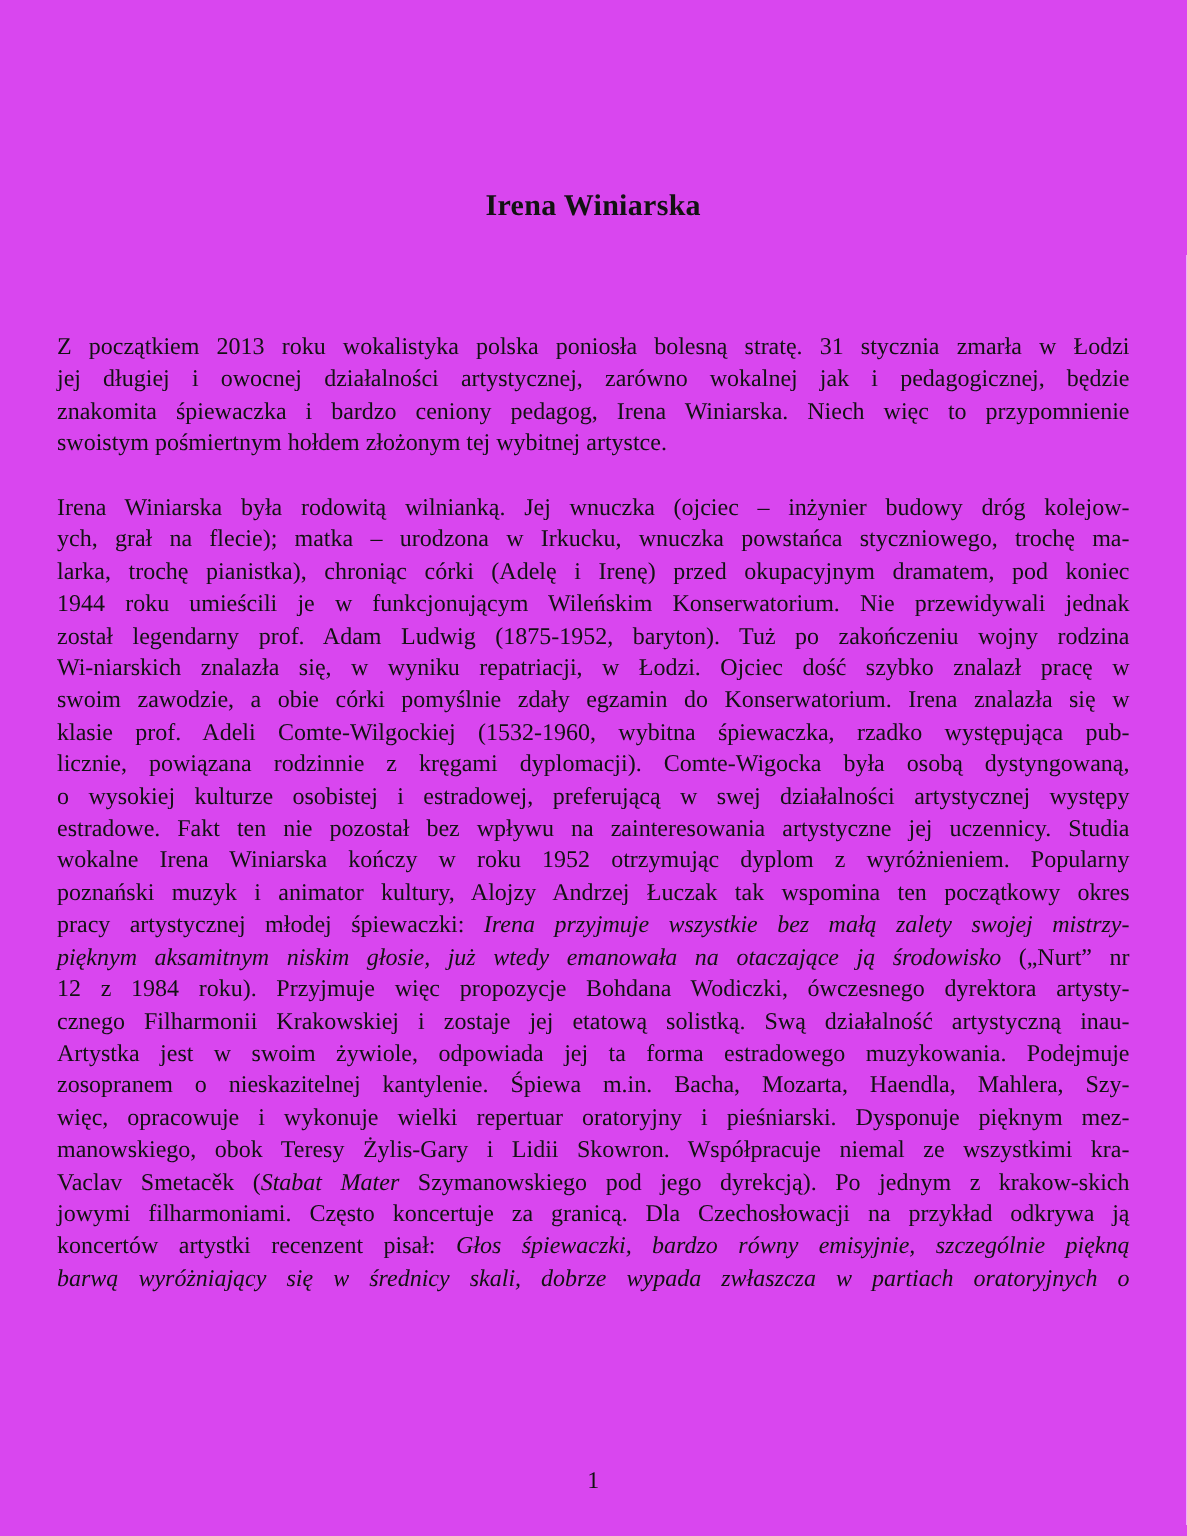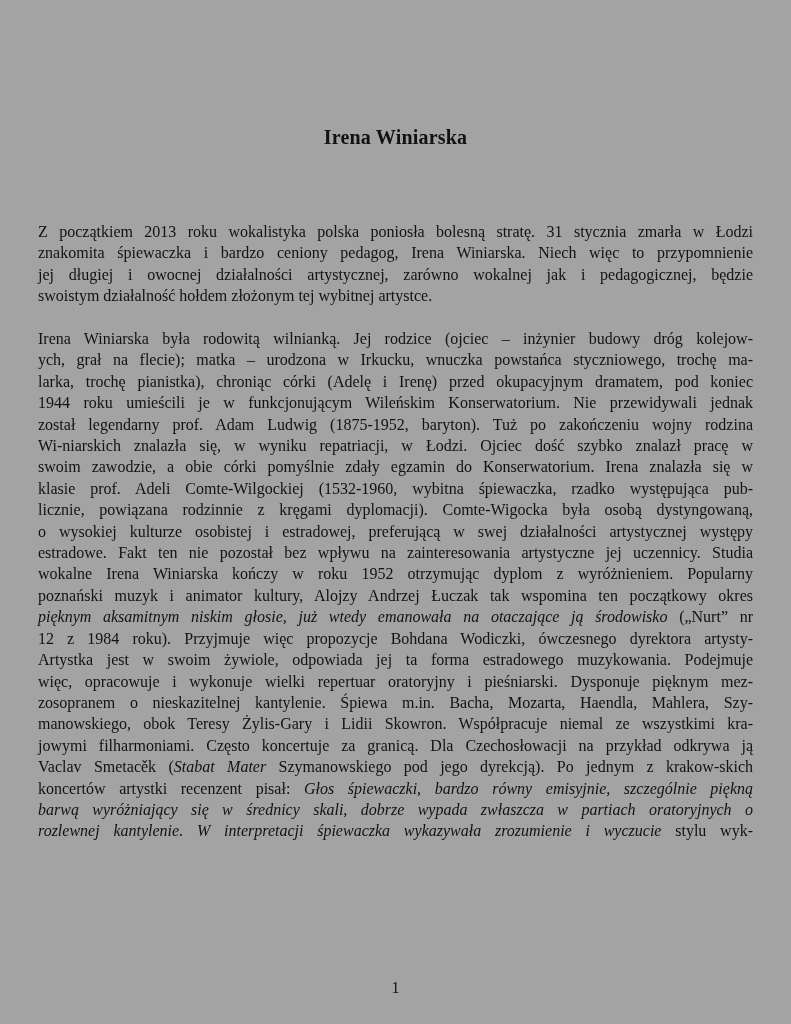--- a/index.html
+++ b/index.html
@@ -4,21 +4,21 @@
 <style>
   html, body {
     margin: 0;
     padding: 0;
     background: #ffffff;
   }
   .page {
     position: relative;
     width: 791px;
     height: 1024px;
-    background: #a3a3a3;
+    background: #d946ef;
     color: #121212;
     font-family: "Liberation Serif", "DejaVu Serif", serif;
     overflow: hidden;
   }
   .doc-title {
     position: absolute;
     top: 126px;
     left: 0;
     width: 100%;
     text-align: center;
@@ -61,46 +61,47 @@
 </style>
 </head>
 <body>
 
 <div class="page">
   <div class="doc-title">Irena Winiarska</div>
 
   <div class="doc-body">
       <div class="paragraph">
         <div class="line"><span>Z początkiem 2013 roku wokalistyka polska poniosła bolesną stratę. 31 stycznia zmarła w Łodzi</span></div>
+        <div class="line"><span>jej długiej i owocnej działalności artystycznej, zarówno wokalnej jak i pedagogicznej, będzie</span></div>
         <div class="line"><span>znakomita śpiewaczka i bardzo ceniony pedagog, Irena Winiarska. Niech więc to przypomnienie</span></div>
-        <div class="line"><span>jej długiej i owocnej działalności artystycznej, zarówno wokalnej jak i pedagogicznej, będzie</span></div>
-        <div class="line last"><span>swoistym działalność hołdem złożonym tej wybitnej artystce.</span></div>
+        <div class="line last"><span>swoistym pośmiertnym hołdem złożonym tej wybitnej artystce.</span></div>
       </div>
       <div class="paragraph">
-        <div class="line"><span>Irena Winiarska była rodowitą wilnianką. Jej rodzice (ojciec – inżynier budowy dróg kolejow-</span></div>
+        <div class="line"><span>Irena Winiarska była rodowitą wilnianką. Jej wnuczka (ojciec – inżynier budowy dróg kolejow-</span></div>
         <div class="line"><span>ych, grał na flecie); matka – urodzona w Irkucku, wnuczka powstańca styczniowego, trochę ma-</span></div>
         <div class="line"><span>larka, trochę pianistka), chroniąc córki (Adelę i Irenę) przed okupacyjnym dramatem, pod koniec</span></div>
         <div class="line"><span>1944 roku umieścili je w funkcjonującym Wileńskim Konserwatorium. Nie przewidywali jednak</span></div>
         <div class="line"><span>został legendarny prof. Adam Ludwig (1875-1952, baryton). Tuż po zakończeniu wojny rodzina</span></div>
         <div class="line"><span>Wi-niarskich znalazła się, w wyniku repatriacji, w Łodzi. Ojciec dość szybko znalazł pracę w</span></div>
         <div class="line"><span>swoim zawodzie, a obie córki pomyślnie zdały egzamin do Konserwatorium. Irena znalazła się w</span></div>
         <div class="line"><span>klasie prof. Adeli Comte-Wilgockiej (1532-1960, wybitna śpiewaczka, rzadko występująca pub-</span></div>
         <div class="line"><span>licznie, powiązana rodzinnie z kręgami dyplomacji). Comte-Wigocka była osobą dystyngowaną,</span></div>
         <div class="line"><span>o wysokiej kulturze osobistej i estradowej, preferującą w swej działalności artystycznej występy</span></div>
         <div class="line"><span>estradowe. Fakt ten nie pozostał bez wpływu na zainteresowania artystyczne jej uczennicy. Studia</span></div>
         <div class="line"><span>wokalne Irena Winiarska kończy w roku 1952 otrzymując dyplom z wyróżnieniem. Popularny</span></div>
         <div class="line"><span>poznański muzyk i animator kultury, Alojzy Andrzej Łuczak tak wspomina ten początkowy okres</span></div>
+        <div class="line"><span>pracy artystycznej młodej śpiewaczki: </span><em>Irena przyjmuje wszystkie bez małą zalety swojej mistrzy-</em></div>
         <div class="line"><em>pięknym aksamitnym niskim głosie, już wtedy emanowała na otaczające ją środowisko</em><span> („Nurt” nr</span></div>
         <div class="line"><span>12 z 1984 roku). Przyjmuje więc propozycje Bohdana Wodiczki, ówczesnego dyrektora artysty-</span></div>
+        <div class="line"><span>cznego Filharmonii Krakowskiej i zostaje jej etatową solistką. Swą działalność artystyczną inau-</span></div>
         <div class="line"><span>Artystka jest w swoim żywiole, odpowiada jej ta forma estradowego muzykowania. Podejmuje</span></div>
+        <div class="line"><span>zosopranem o nieskazitelnej kantylenie. Śpiewa m.in. Bacha, Mozarta, Haendla, Mahlera, Szy-</span></div>
         <div class="line"><span>więc, opracowuje i wykonuje wielki repertuar oratoryjny i pieśniarski. Dysponuje pięknym mez-</span></div>
-        <div class="line"><span>zosopranem o nieskazitelnej kantylenie. Śpiewa m.in. Bacha, Mozarta, Haendla, Mahlera, Szy-</span></div>
         <div class="line"><span>manowskiego, obok Teresy Żylis-Gary i Lidii Skowron. Współpracuje niemal ze wszystkimi kra-</span></div>
+        <div class="line"><span>Vaclav Smetacěk (</span><em>Stabat Mater</em><span> Szymanowskiego pod jego dyrekcją). Po jednym z krakow-skich</span></div>
         <div class="line"><span>jowymi filharmoniami. Często koncertuje za granicą. Dla Czechosłowacji na przykład odkrywa ją</span></div>
-        <div class="line"><span>Vaclav Smetacěk (</span><em>Stabat Mater</em><span> Szymanowskiego pod jego dyrekcją). Po jednym z krakow-skich</span></div>
         <div class="line"><span>koncertów artystki recenzent pisał: </span><em>Głos śpiewaczki, bardzo równy emisyjnie, szczególnie piękną</em></div>
         <div class="line"><em>barwą wyróżniający się w średnicy skali, dobrze wypada zwłaszcza w partiach oratoryjnych o</em></div>
-        <div class="line"><em>rozlewnej kantylenie. W interpretacji śpiewaczka wykazywała zrozumienie i wyczucie</em><span> stylu wyk-</span></div>
       </div>
     </div>
 
   <div class="page-number">1</div>
 </div>
 
 </body></html>

